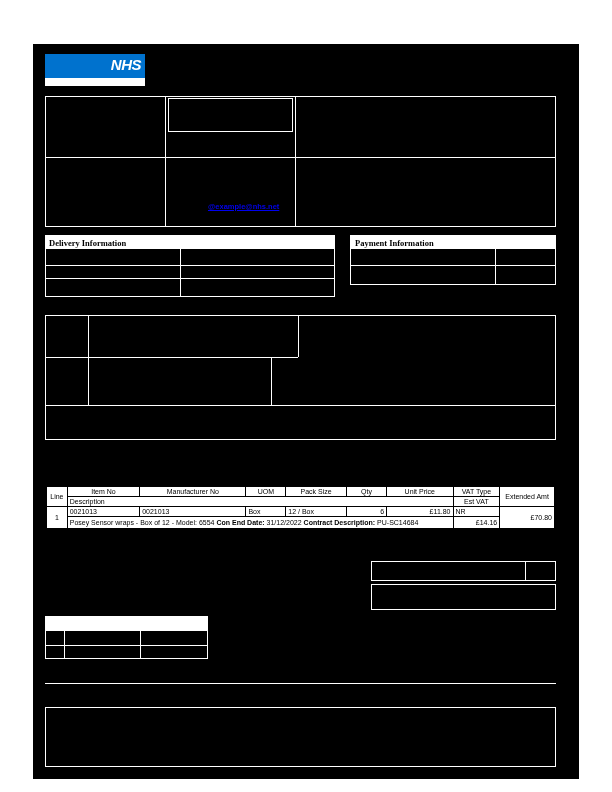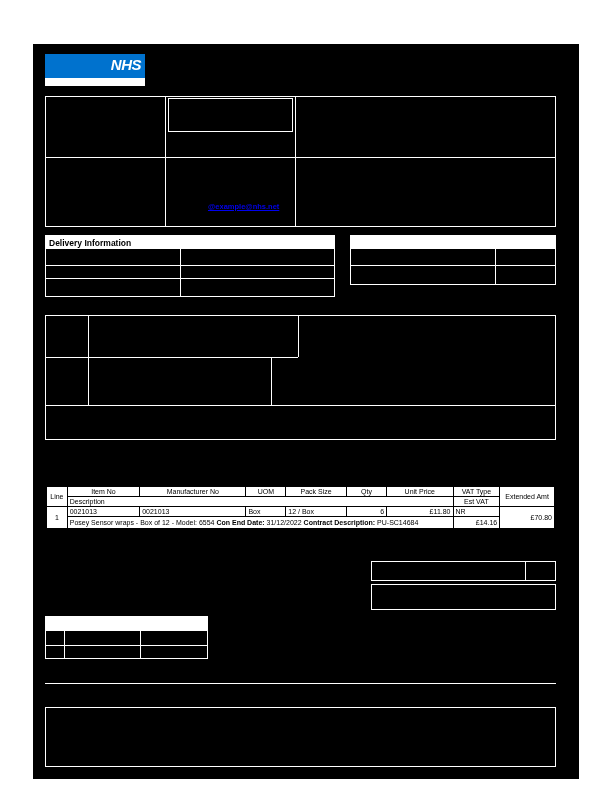--- a/index.html
+++ b/index.html
@@ -83,21 +83,21 @@
   }
 
   .wfill {
     position: absolute;
     background: #ffffff;
     box-sizing: border-box;
   }
 
   .label {
     position: absolute;
-    font-family: Liberation Sans, sans-serif;
+    font-family: Liberation Serif, serif;
     color: #000000;
     font-size: 8px;
   }
 
   .link {
     position: absolute;
     color: #0000ee;
     font-size: 7.5px;
     font-weight: bold;
     text-decoration: underline;
@@ -168,21 +168,21 @@
 
   <div class="wbox" style="left:45px; top:235px; width:290px; height:62px;"></div>
   <div class="wfill" style="left:46px; top:236px; width:288px; height:13px; background:#ffffff;"></div>
   <div class="label b" style="left:49px; top:238px; font-weight:bold; font-size:8.5px;">Delivery Information</div>
   <div class="hr-line" style="left:45px; top:265px; width:290px;"></div>
   <div class="hr-line" style="left:45px; top:278px; width:290px;"></div>
   <div class="vr-line" style="left:180px; top:249px; height:48px;"></div>
 
   <div class="wbox" style="left:350px; top:235px; width:206px; height:50px;"></div>
   <div class="wfill" style="left:351px; top:236px; width:204px; height:13px;"></div>
-  <div class="label b" style="left:355px; top:248px; font-weight:bold; font-size:8.5px;">Payment Information</div>
+  <div class="label b" style="left:355px; top:238px; font-weight:bold; font-size:8.5px;">Payment Information</div>
   <div class="hr-line" style="left:350px; top:265px; width:206px;"></div>
   <div class="vr-line" style="left:495px; top:249px; height:36px;"></div>
 
   <div class="wbox" style="left:45px; top:315px; width:511px; height:125px;"></div>
   <div class="vr-line" style="left:88px; top:315px; height:90px;"></div>
   <div class="vr-line" style="left:298px; top:315px; height:42px;"></div>
   <div class="vr-line" style="left:271px; top:357px; height:48px;"></div>
   <div class="hr-line" style="left:45px; top:357px; width:253px;"></div>
   <div class="hr-line" style="left:45px; top:405px; width:511px;"></div>
 

